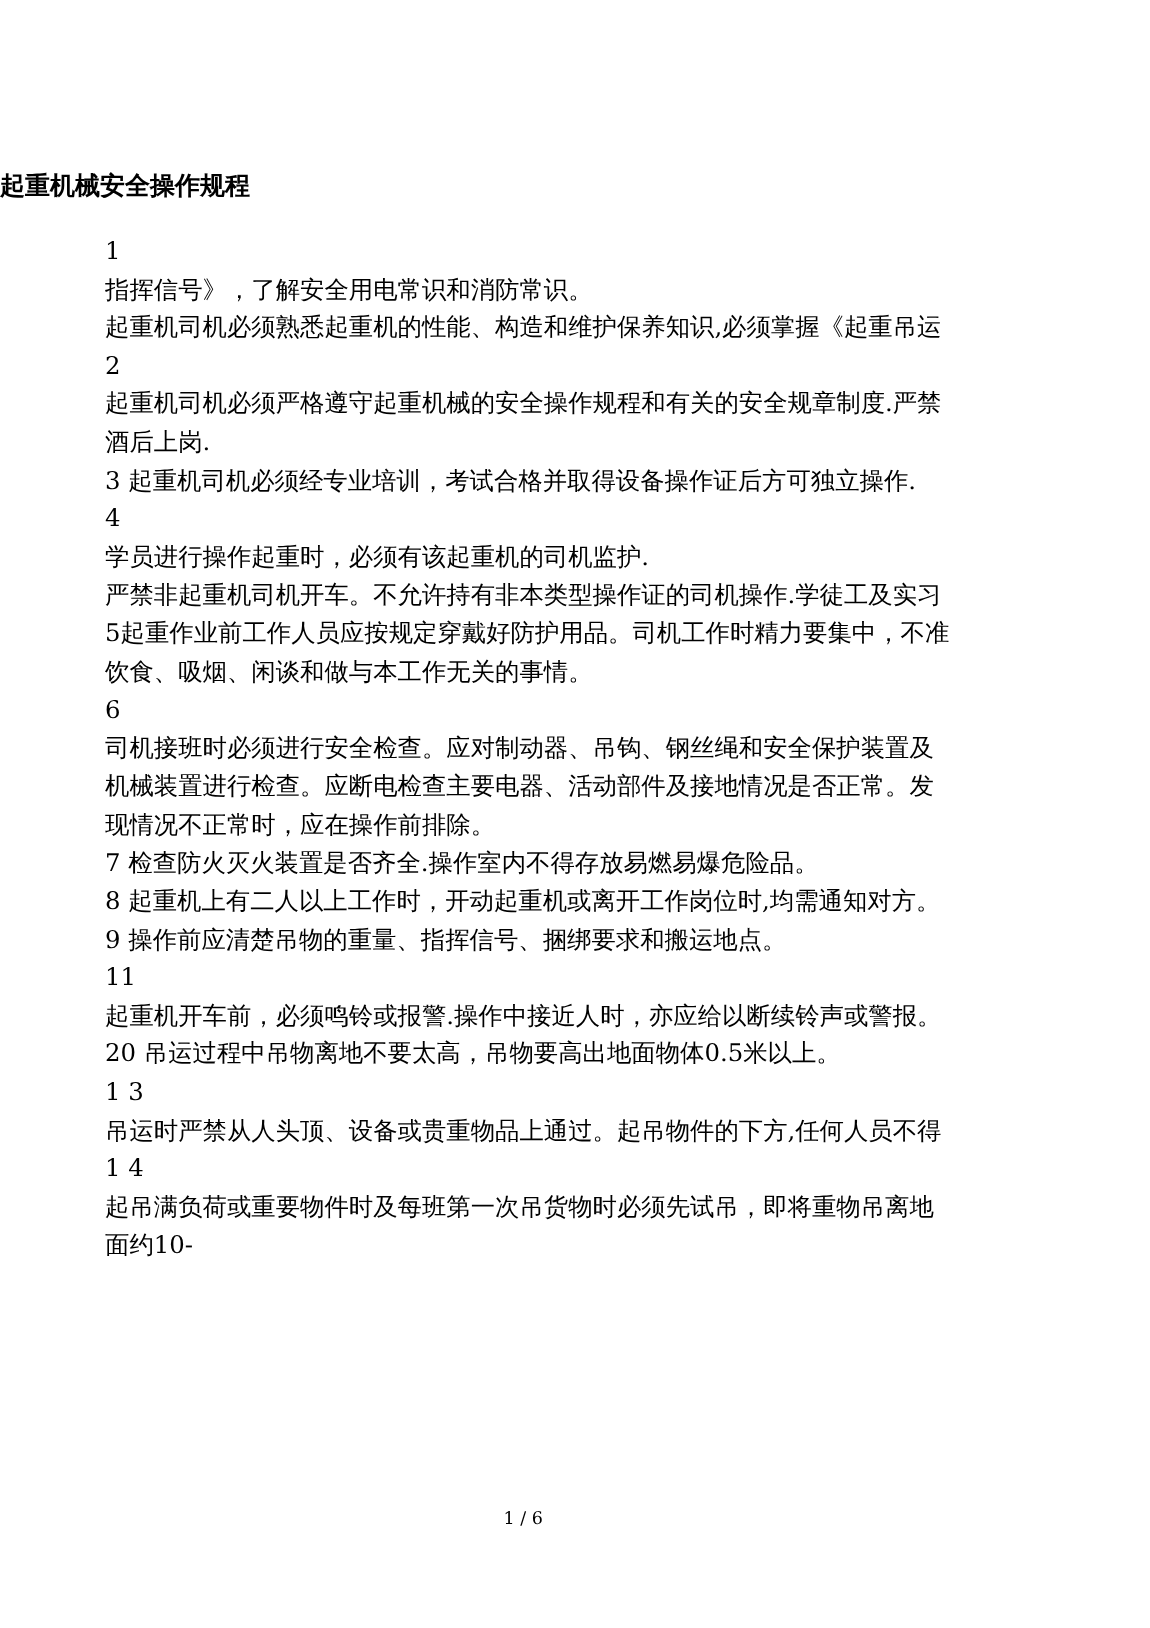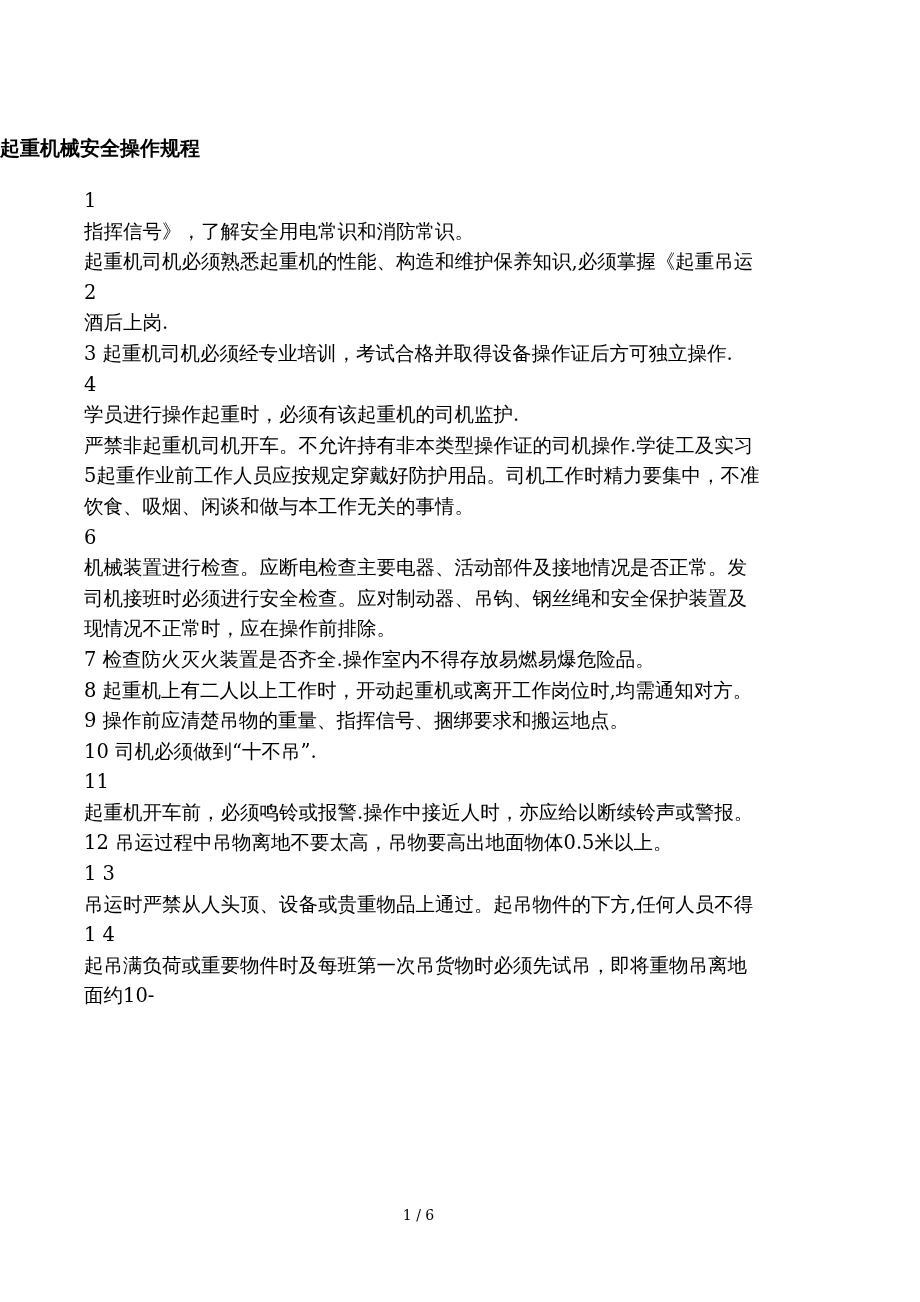--- a/index.html
+++ b/index.html
@@ -28,38 +28,38 @@
 <body>
 
 <div class="page">
   <div class="title">起重机械安全操作规程</div>
 
   <div class="body">
     <div class="line"> 1</div>
     <div class="line">指挥信号》，了解安全用电常识和消防常识。</div>
     <div class="line">起重机司机必须熟悉起重机的性能、构造和维护保养知识,必须掌握《起重吊运</div>
     <div class="line">2</div>
+    <div class="line">起重机司机必须严格遵守起重机械的安全操作规程和有关的安全规章制度.严禁</div>
     <div class="line">酒后上岗.</div>
     <div class="line"> 3  起重机司机必须经专业培训，考试合格并取得设备操作证后方可独立操作.</div>
     <div class="line">4</div>
     <div class="line">学员进行操作起重时，必须有该起重机的司机监护.</div>
     <div class="line">严禁非起重机司机开车。不允许持有非本类型操作证的司机操作.学徒工及实习</div>
     <div class="line">5起重作业前工作人员应按规定穿戴好防护用品。司机工作时精力要集中，不准</div>
     <div class="line">饮食、吸烟、闲谈和做与本工作无关的事情。</div>
     <div class="line"> 6</div>
+    <div class="line">司机接班时必须进行安全检查。应对制动器、吊钩、钢丝绳和安全保护装置及</div>
     <div class="line">机械装置进行检查。应断电检查主要电器、活动部件及接地情况是否正常。发</div>
-    <div class="line">司机接班时必须进行安全检查。应对制动器、吊钩、钢丝绳和安全保护装置及</div>
     <div class="line">现情况不正常时，应在操作前排除。</div>
     <div class="line">7 检查防火灭火装置是否齐全.操作室内不得存放易燃易爆危险品。</div>
     <div class="line"> 8  起重机上有二人以上工作时，开动起重机或离开工作岗位时,均需通知对方。</div>
     <div class="line"> 9  操作前应清楚吊物的重量、指挥信号、捆绑要求和搬运地点。</div>
-    <div class="line">10 司机必须做到“十不吊”.</div>
     <div class="line">11</div>
     <div class="line">起重机开车前，必须鸣铃或报警.操作中接近人时，亦应给以断续铃声或警报。</div>
-    <div class="line">12 吊运过程中吊物离地不要太高，吊物要高出地面物体0.5米以上。</div>
+    <div class="line">20 吊运过程中吊物离地不要太高，吊物要高出地面物体0.5米以上。</div>
     <div class="line"> 1 3</div>
     <div class="line">吊运时严禁从人头顶、设备或贵重物品上通过。起吊物件的下方,任何人员不得</div>
     <div class="line"> 1  4</div>
     <div class="line">起吊满负荷或重要物件时及每班第一次吊货物时必须先试吊，即将重物吊离地</div>
     <div class="line">面约10-</div>
   </div>
 
   <div class="footer">1 / 6</div>
 </div>
 

